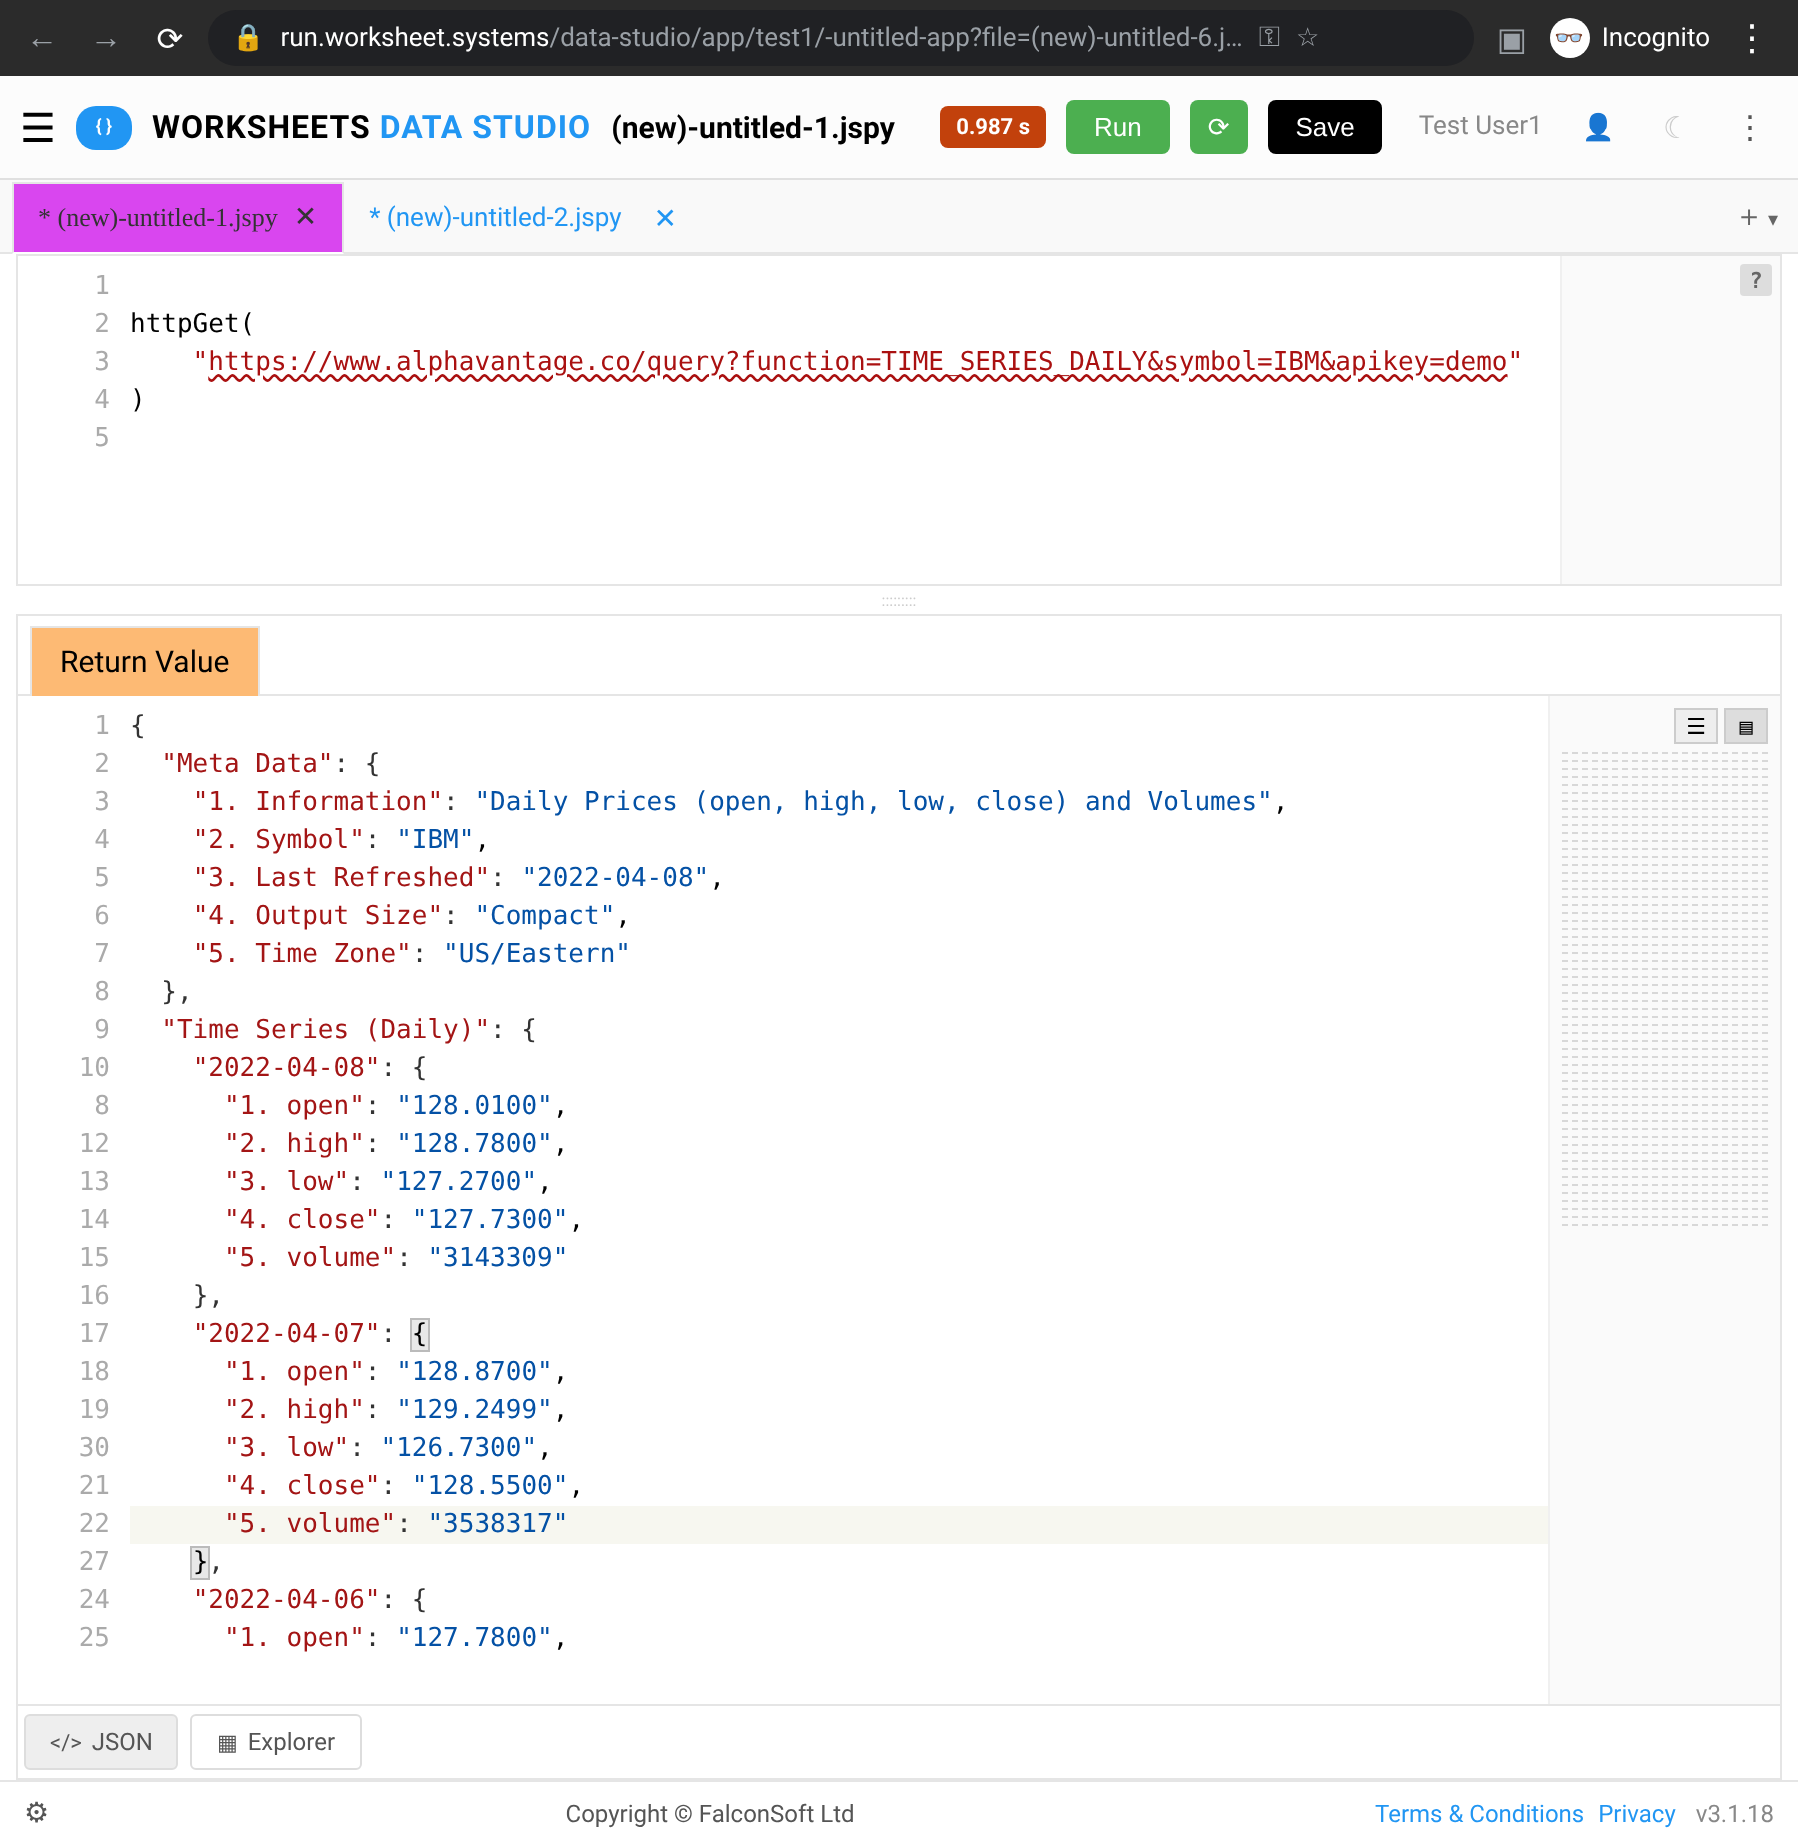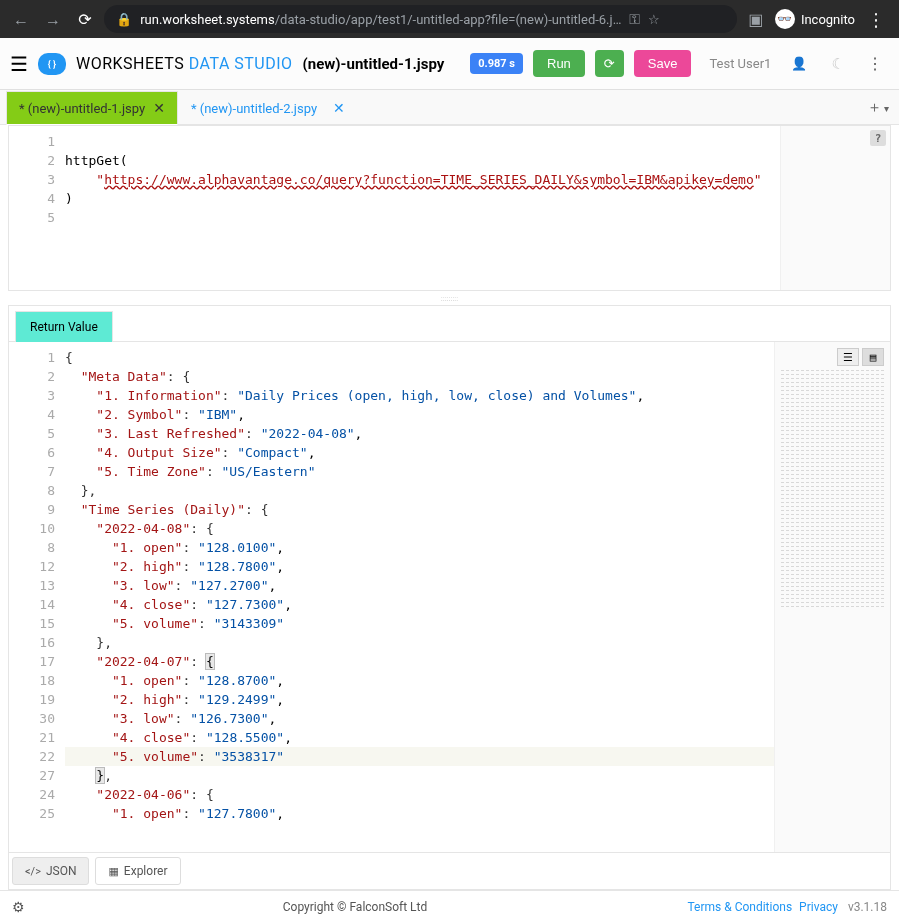--- a/index.html
+++ b/index.html
@@ -14,36 +14,36 @@
 .key-icon { color:#9aa0a6; font-size:14px; }
 .star-icon { color:#9aa0a6; }
 .incog-chip { display:flex; align-items:center; gap:6px; font-size:13px; color:#fff; }
 .incog-ico { width:20px; height:20px; background:#fff; border-radius:50%; display:flex; align-items:center; justify-content:center; font-size:12px; color:#2b2b2b; }
 .kebab { font-size:18px; padding:0 6px; }
 
 .app-bar { background:#fcfcfc; border-bottom:1px solid #e0e0e0; height:52px; display:flex; align-items:center; padding:0 10px; gap:10px; }
 .hamburger { font-size:20px; cursor:pointer; }
 .logo-cloud { width:28px; height:22px; background:#2196f3; border-radius:10px; position:relative; display:flex; align-items:center; justify-content:center; }
 .logo-cloud::before { content:"{ }"; color:#fff; font-size:9px; font-weight:bold; }
-.brand { font-weight:normal; font-size:16px; letter-spacing:0.5px; }
+.brand { font-weight:bold; font-size:16px; letter-spacing:0.5px; }
 .brand-blue { color:#2196f3; }
 .filename { font-weight:bold; font-size:15px; }
 .spacer { flex:1; }
-.timer { background:#3b82f6; color:#fff; padding:4px 8px; border-radius:4px; font-size:11px; font-weight:bold; }
+.timer { background:#c2410c; color:#fff; padding:4px 8px; border-radius:4px; font-size:11px; font-weight:bold; }
 .btn { padding:6px 14px; border-radius:4px; font-size:13px; font-weight:500; cursor:pointer; color:#fff; border:none; }
 .btn-run { background:#4caf50; }
 .btn-run-icon { background:#4caf50; padding:6px 9px; }
-.btn-save { background:#ec4899; }
+.btn-save { background:#000000; }
 .user-chip { display:flex; align-items:center; gap:20px; color:#888; font-size:13px; padding:0 8px; cursor:pointer; }
 .theme-toggle { color:#ccc; font-size:15px; padding:0 6px; cursor:pointer; }
 .app-kebab { color:#555; padding:0 6px; cursor:pointer; }
 
 .tabs-row { display:flex; align-items:center; border-bottom:1px solid #e5e5e5; background:#f9f9f9; padding-left:6px; }
 .file-tab { display:flex; align-items:center; gap:8px; padding:8px 12px; font-size:13px; border:1px solid transparent; cursor:pointer; position:relative; top:1px; }
-.file-tab.active { background:#84cc16; border:1px solid #e5e5e5; border-bottom:1px solid #fff; color:#333; }
+.file-tab.active { background:#d946ef; border:1px solid #e5e5e5; border-bottom:1px solid #fff; color:#333;font-family:Liberation Serif, serif; }
 .file-tab.inactive { color:#2196f3;gap:16px; }
 .tab-close { font-size:14px; cursor:pointer; }
 .tabs-row .spacer { flex:1; }
 .add-tab { color:#666; padding:6px 10px; cursor:pointer; font-size:15px; }
 .add-tab .caret { font-size:10px; margin-left:2px; }
 
 .editor-zone { border:1px solid #e5e5e5; margin:0 8px; height:166px; display:flex; background:#fff; font-family:Consolas,Monaco,monospace; font-size:13px; position:relative; }
 .gutter { width:56px; text-align:right; padding:6px 10px 6px 0; color:#aaa; user-select:none; }
 .gutter div { line-height:19px; }
 .code { padding:6px 0; flex:1; }
@@ -53,21 +53,21 @@
 .tok-s { color:#a11; }
 .tok-su { color:#a11; text-decoration:underline wavy #a11; }
 .bracket { background:#e8e8e8; outline:1px solid #bbb; }
 .editor-minimap { width:110px; background:#fafafa; border-left:1px solid #f0f0f0; position:relative; }
 .editor-minimap .help { position:absolute; right:4px; top:4px; width:16px; height:16px; background:#ddd; border-radius:2px; font-size:11px; display:flex; align-items:center; justify-content:center; color:#666; font-weight:bold; cursor:pointer; }
 
 .split-grip { height:14px; display:flex; align-items:center; justify-content:center; color:#ccc; font-size:8px; cursor:ns-resize; }
 
 .return-panel { border:1px solid #e5e5e5; margin:0 8px; flex:1; display:flex; flex-direction:column; background:#fff; overflow:hidden; }
 .ret-tabs { display:flex; border-bottom:1px solid #e5e5e5; }
-.ret-tab { padding:8px 14px; font-size:12px; border:1px solid #e5e5e5; border-bottom:none; background:#5eead4; margin-left:6px; margin-top:4px; position:relative; top:1px; cursor:pointer; }
+.ret-tab { padding:8px 14px; font-size:15px; border:1px solid #e5e5e5; border-bottom:none; background:#fdba74; margin-left:6px; margin-top:4px; position:relative; top:1px; cursor:pointer; }
 .ret-body { flex:1; display:flex; position:relative; font-family:Consolas,Monaco,monospace; font-size:13px; overflow:hidden; }
 .ret-body .gutter { width:56px; }
 .ret-body .code { flex:1; overflow:hidden; }
 .tok-k { color:#a31515; }
 .tok-v { color:#0451a5; }
 .tok-p { color:#333; }
 .tok-b { color:#333; }
 .hl-line { background:#f7f7f0; }
 .ret-minimap { width:116px; background:#fafafa; border-left:1px solid #f0f0f0; position:relative; }
 .view-toggles { position:absolute; right:6px; top:6px; display:flex; gap:3px; }

